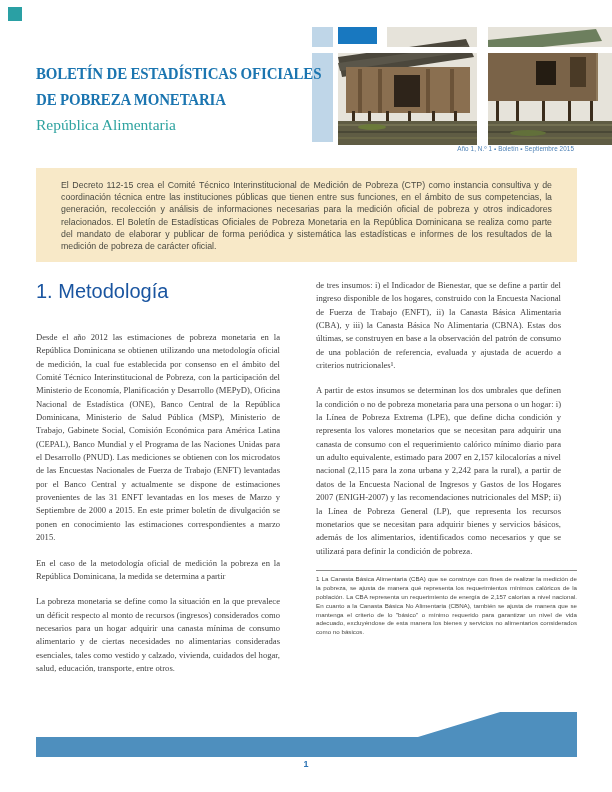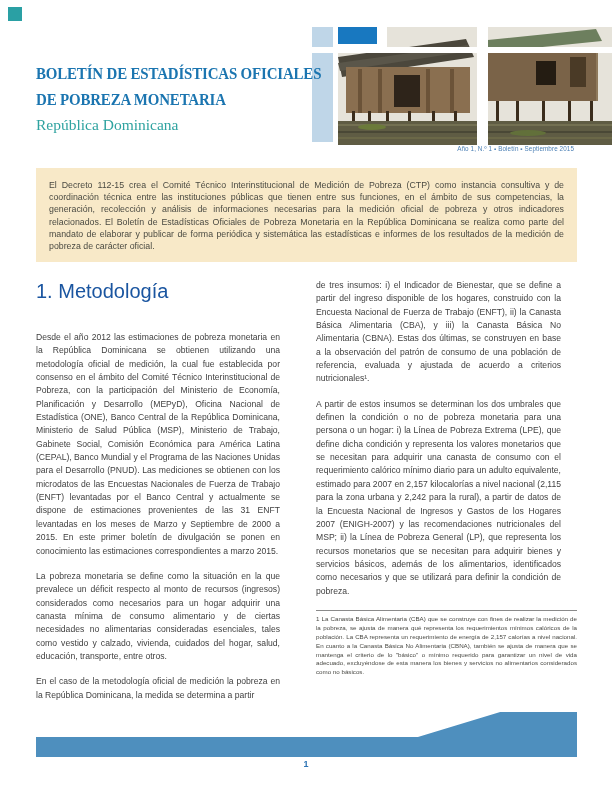--- a/index.html
+++ b/index.html
@@ -23,29 +23,29 @@
   .photo-gap-h{position:absolute;left:312px;top:47px;width:300px;height:6px;background:#ffffff;}
   .photo-cover-tl{position:absolute;left:334px;top:27px;width:53px;height:20px;background:#ffffff;}
   .sq-light-1{position:absolute;left:312px;top:27px;width:21px;height:20px;background:#bfd6e8;}
   .sq-light-2{position:absolute;left:312px;top:53px;width:21px;height:89px;background:#bfd6e8;}
   .sq-blue{position:absolute;left:338px;top:27px;width:39px;height:17px;background:#1878c0;}
 
   .edition-line{position:absolute;right:38px;top:145px;color:#4a7fb5;font-size:6.3px;letter-spacing:0.1px;}
 
   
   .intro-box{position:absolute;left:36px;top:168px;width:541px;height:94px;background:#f8e9c8;
-             box-sizing:border-box;padding:11px 13px;}
+             box-sizing:border-box;padding:11px 25px;}
   .intro-box p{margin:0;font-size:8.8px;line-height:12.2px;color:#4a4a42;text-align:justify;}
 
   
   .section-heading{position:absolute;left:36px;top:280px;color:#1a55a0;font-weight:normal;font-size:20px;}
 
   
   .col{position:absolute;width:260px;font-size:8.6px;line-height:13.35px;color:#3f3f3f;text-align:justify;}
-  .col p{margin:0 16px 12px 0;}
+  .col p{margin:0 16px 12px 0;font-family:Liberation Serif, serif;}
   .col-left{left:36px;top:331px;}
   .col-right{left:316px;top:279px;width:261px;}
 
   .footnote{border-top:0.7px solid #8a8a8a;margin-top:2px;padding-top:4px;
             font-size:6.2px;line-height:8.9px;color:#4a4a45;text-align:justify;}
 
   
   .footer-swoosh{position:absolute;left:36px;top:712px;width:541px;height:45px;background:#4e8fbe;
                  clip-path:polygon(0% 55.6%, 70.6% 55.6%, 85.8% 0%, 100% 0%, 100% 100%, 0% 100%);}
   .page-number{position:absolute;left:0;top:759px;width:612px;text-align:center;
@@ -104,35 +104,35 @@
   <div class="photo-gap-v"></div>
   <div class="photo-gap-h"></div>
   <div class="photo-cover-tl"></div>
   <div class="sq-light-1"></div>
   <div class="sq-light-2"></div>
   <div class="sq-blue"></div>
 
   <div class="masthead">
     <span class="title-line">BOLETÍN DE ESTADÍSTICAS OFICIALES</span><br>
     <span class="title-line title-line2">DE POBREZA MONETARIA</span>
-    <div class="subtitle">República Dominicana</div>
+    <div class="subtitle">República Alimentaria</div>
   </div>
 
   <div class="edition-line">Año 1, N.º 1 ▪ Boletín ▪ Septiembre 2015</div>
 
   <div class="intro-box">
     <p>El Decreto 112-15 crea el Comité Técnico Interinstitucional de Medición de Pobreza (CTP) como instancia consultiva y de coordinación técnica entre las instituciones públicas que tienen entre sus funciones, en el ámbito de sus competencias, la generación, recolección y análisis de informaciones necesarias para la medición oficial de pobreza y otros indicadores relacionados. El Boletín de Estadísticas Oficiales de Pobreza Monetaria en la República Dominicana se realiza como parte del mandato de elaborar y publicar de forma periódica y sistemática las estadísticas e informes de los resultados de la medición de pobreza de carácter oficial.</p>
   </div>
 
   <div class="section-heading">1. Metodología</div>
 
   <div class="col col-left">
     <p>Desde el año 2012 las estimaciones de pobreza monetaria en la República Dominicana se obtienen utilizando una metodología oficial de medición, la cual fue establecida por consenso en el ámbito del Comité Técnico Interinstitucional de Pobreza, con la participación del Ministerio de Economía, Planificación y Desarrollo (MEPyD), Oficina Nacional de Estadística (ONE), Banco Central de la República Dominicana, Ministerio de Salud Pública (MSP), Ministerio de Trabajo, Gabinete Social, Comisión Económica para América Latina (CEPAL), Banco Mundial y el Programa de las Naciones Unidas para el Desarrollo (PNUD). Las mediciones se obtienen con los microdatos de las Encuestas Nacionales de Fuerza de Trabajo (ENFT) levantadas por el Banco Central y actualmente se dispone de estimaciones provenientes de las 31 ENFT levantadas en los meses de Marzo y Septiembre de 2000 a 2015. En este primer boletín de divulgación se ponen en conocimiento las estimaciones correspondientes a marzo 2015.</p>
+    <p>En el caso de la metodología oficial de medición la pobreza en la República Dominicana, la medida se determina a partir</p>
     <p>La pobreza monetaria se define como la situación en la que prevalece un déficit respecto al monto de recursos (ingresos) considerados como necesarios para un hogar adquirir una canasta mínima de consumo alimentario y de ciertas necesidades no alimentarias consideradas esenciales, tales como vestido y calzado, vivienda, cuidados del hogar, salud, educación, transporte, entre otros.</p>
-    <p>En el caso de la metodología oficial de medición la pobreza en la República Dominicana, la medida se determina a partir</p>
   </div>
 
   <div class="col col-right">
     <p>de tres insumos: i) el Indicador de Bienestar, que se define a partir del ingreso disponible de los hogares, construido con la Encuesta Nacional de Fuerza de Trabajo (ENFT), ii) la Canasta Básica Alimentaria (CBA), y iii) la Canasta Básica No Alimentaria (CBNA). Estas dos últimas, se construyen en base a la observación del patrón de consumo de una población de referencia, evaluada y ajustada de acuerdo a criterios nutricionales¹.</p>
     <p>A partir de estos insumos se determinan los dos umbrales que definen la condición o no de pobreza monetaria para una persona o un hogar: i) la Línea de Pobreza Extrema (LPE), que define dicha condición y representa los valores monetarios que se necesitan para adquirir una canasta de consumo con el requerimiento calórico mínimo diario para un adulto equivalente, estimado para 2007 en 2,157 kilocalorías a nivel nacional (2,115 para la zona urbana y 2,242 para la rural), a partir de datos de la Encuesta Nacional de Ingresos y Gastos de los Hogares 2007 (ENIGH-2007) y las recomendaciones nutricionales del MSP; ii) la Línea de Pobreza General (LP), que representa los recursos monetarios que se necesitan para adquirir bienes y servicios básicos, además de los alimentarios, identificados como necesarios y que se utilizará para definir la condición de pobreza.</p>
     <div class="footnote">1 La Canasta Básica Alimentaria (CBA) que se construye con fines de realizar la medición de la pobreza, se ajusta de manera qué representa los requerimientos mínimos calóricos de la población. La CBA representa un requerimiento de energía de 2,157 calorías a nivel nacional. En cuanto a la Canasta Básica No Alimentaria (CBNA), también se ajusta de manera que se mantenga el criterio de lo "básico" o mínimo requerido para garantizar un nivel de vida adecuado, excluyéndose de esta manera los bienes y servicios no alimentarios considerados como no básicos.</div>
   </div>
 
   <div class="footer-swoosh"></div>
   <div class="page-number">1</div>

